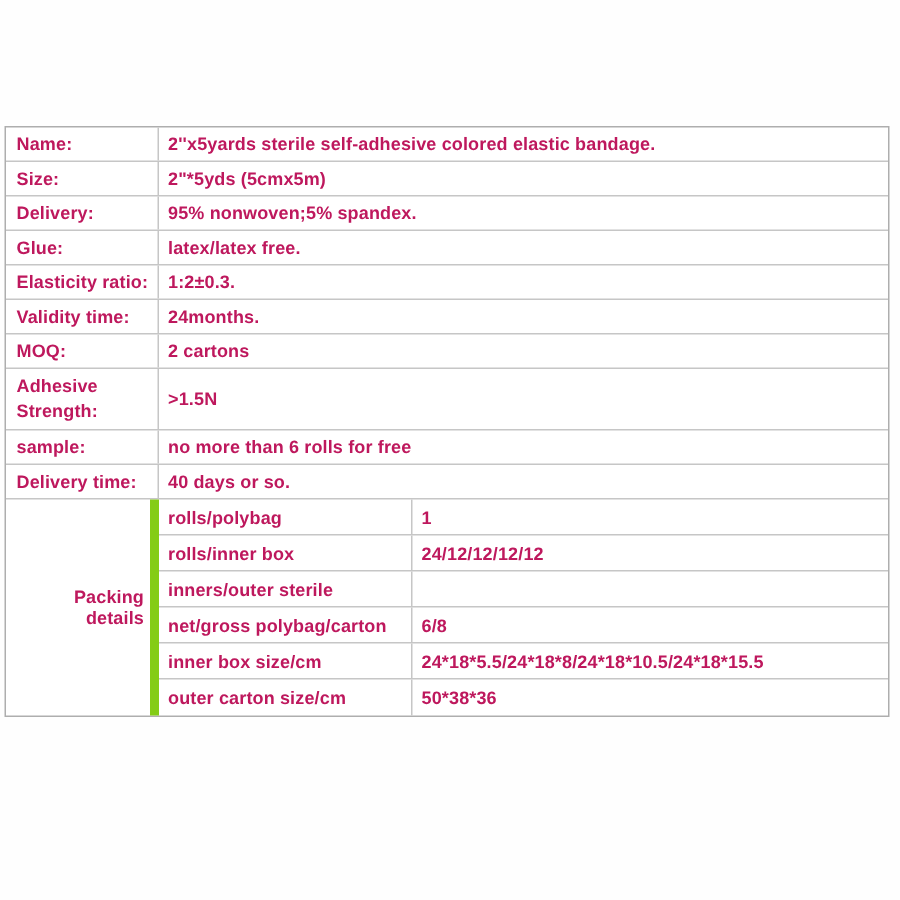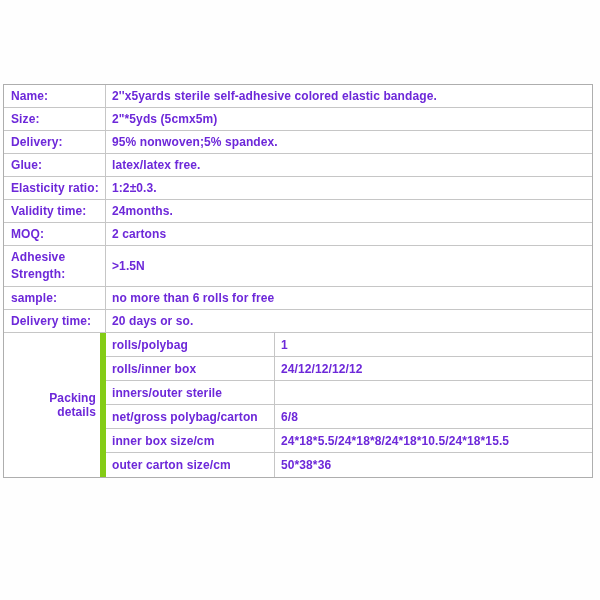--- a/index.html
+++ b/index.html
@@ -18,21 +18,21 @@
     background: #fefefe;
   }
   .spec-table {
     position: absolute;
     left: 3px;
     top: 84px;
     width: 590px;
     box-sizing: border-box;
     border: 1px solid #aeaeae;
     background: #ffffff;
-    color: #6d28d9;
+    color: #be185d;
     font-size: 12px;
     font-weight: 600;
     letter-spacing: 0.1px;
   }
   .row {
     display: flex;
     align-items: stretch;
     border-bottom: 1px solid #c6c6c6;
     min-height: 23px;
     box-sizing: border-box;
@@ -145,21 +145,21 @@
       <div class="cell value-cell">&gt;1.5N</div>
     </div>
 
     <div class="row">
       <div class="cell label-cell">sample:</div>
       <div class="cell value-cell">no more than 6 rolls for free</div>
     </div>
 
     <div class="row">
       <div class="cell label-cell">Delivery time:</div>
-      <div class="cell value-cell">20 days or so.</div>
+      <div class="cell value-cell">40 days or so.</div>
     </div>
 
     <div class="packing">
       <div class="packing-label-cell">Packing details</div>
       <div class="packing-rows">
 
         <div class="prow">
           <div class="pkey-cell b">rolls/polybag</div>
           <div class="pval-cell b">1</div>
         </div>

